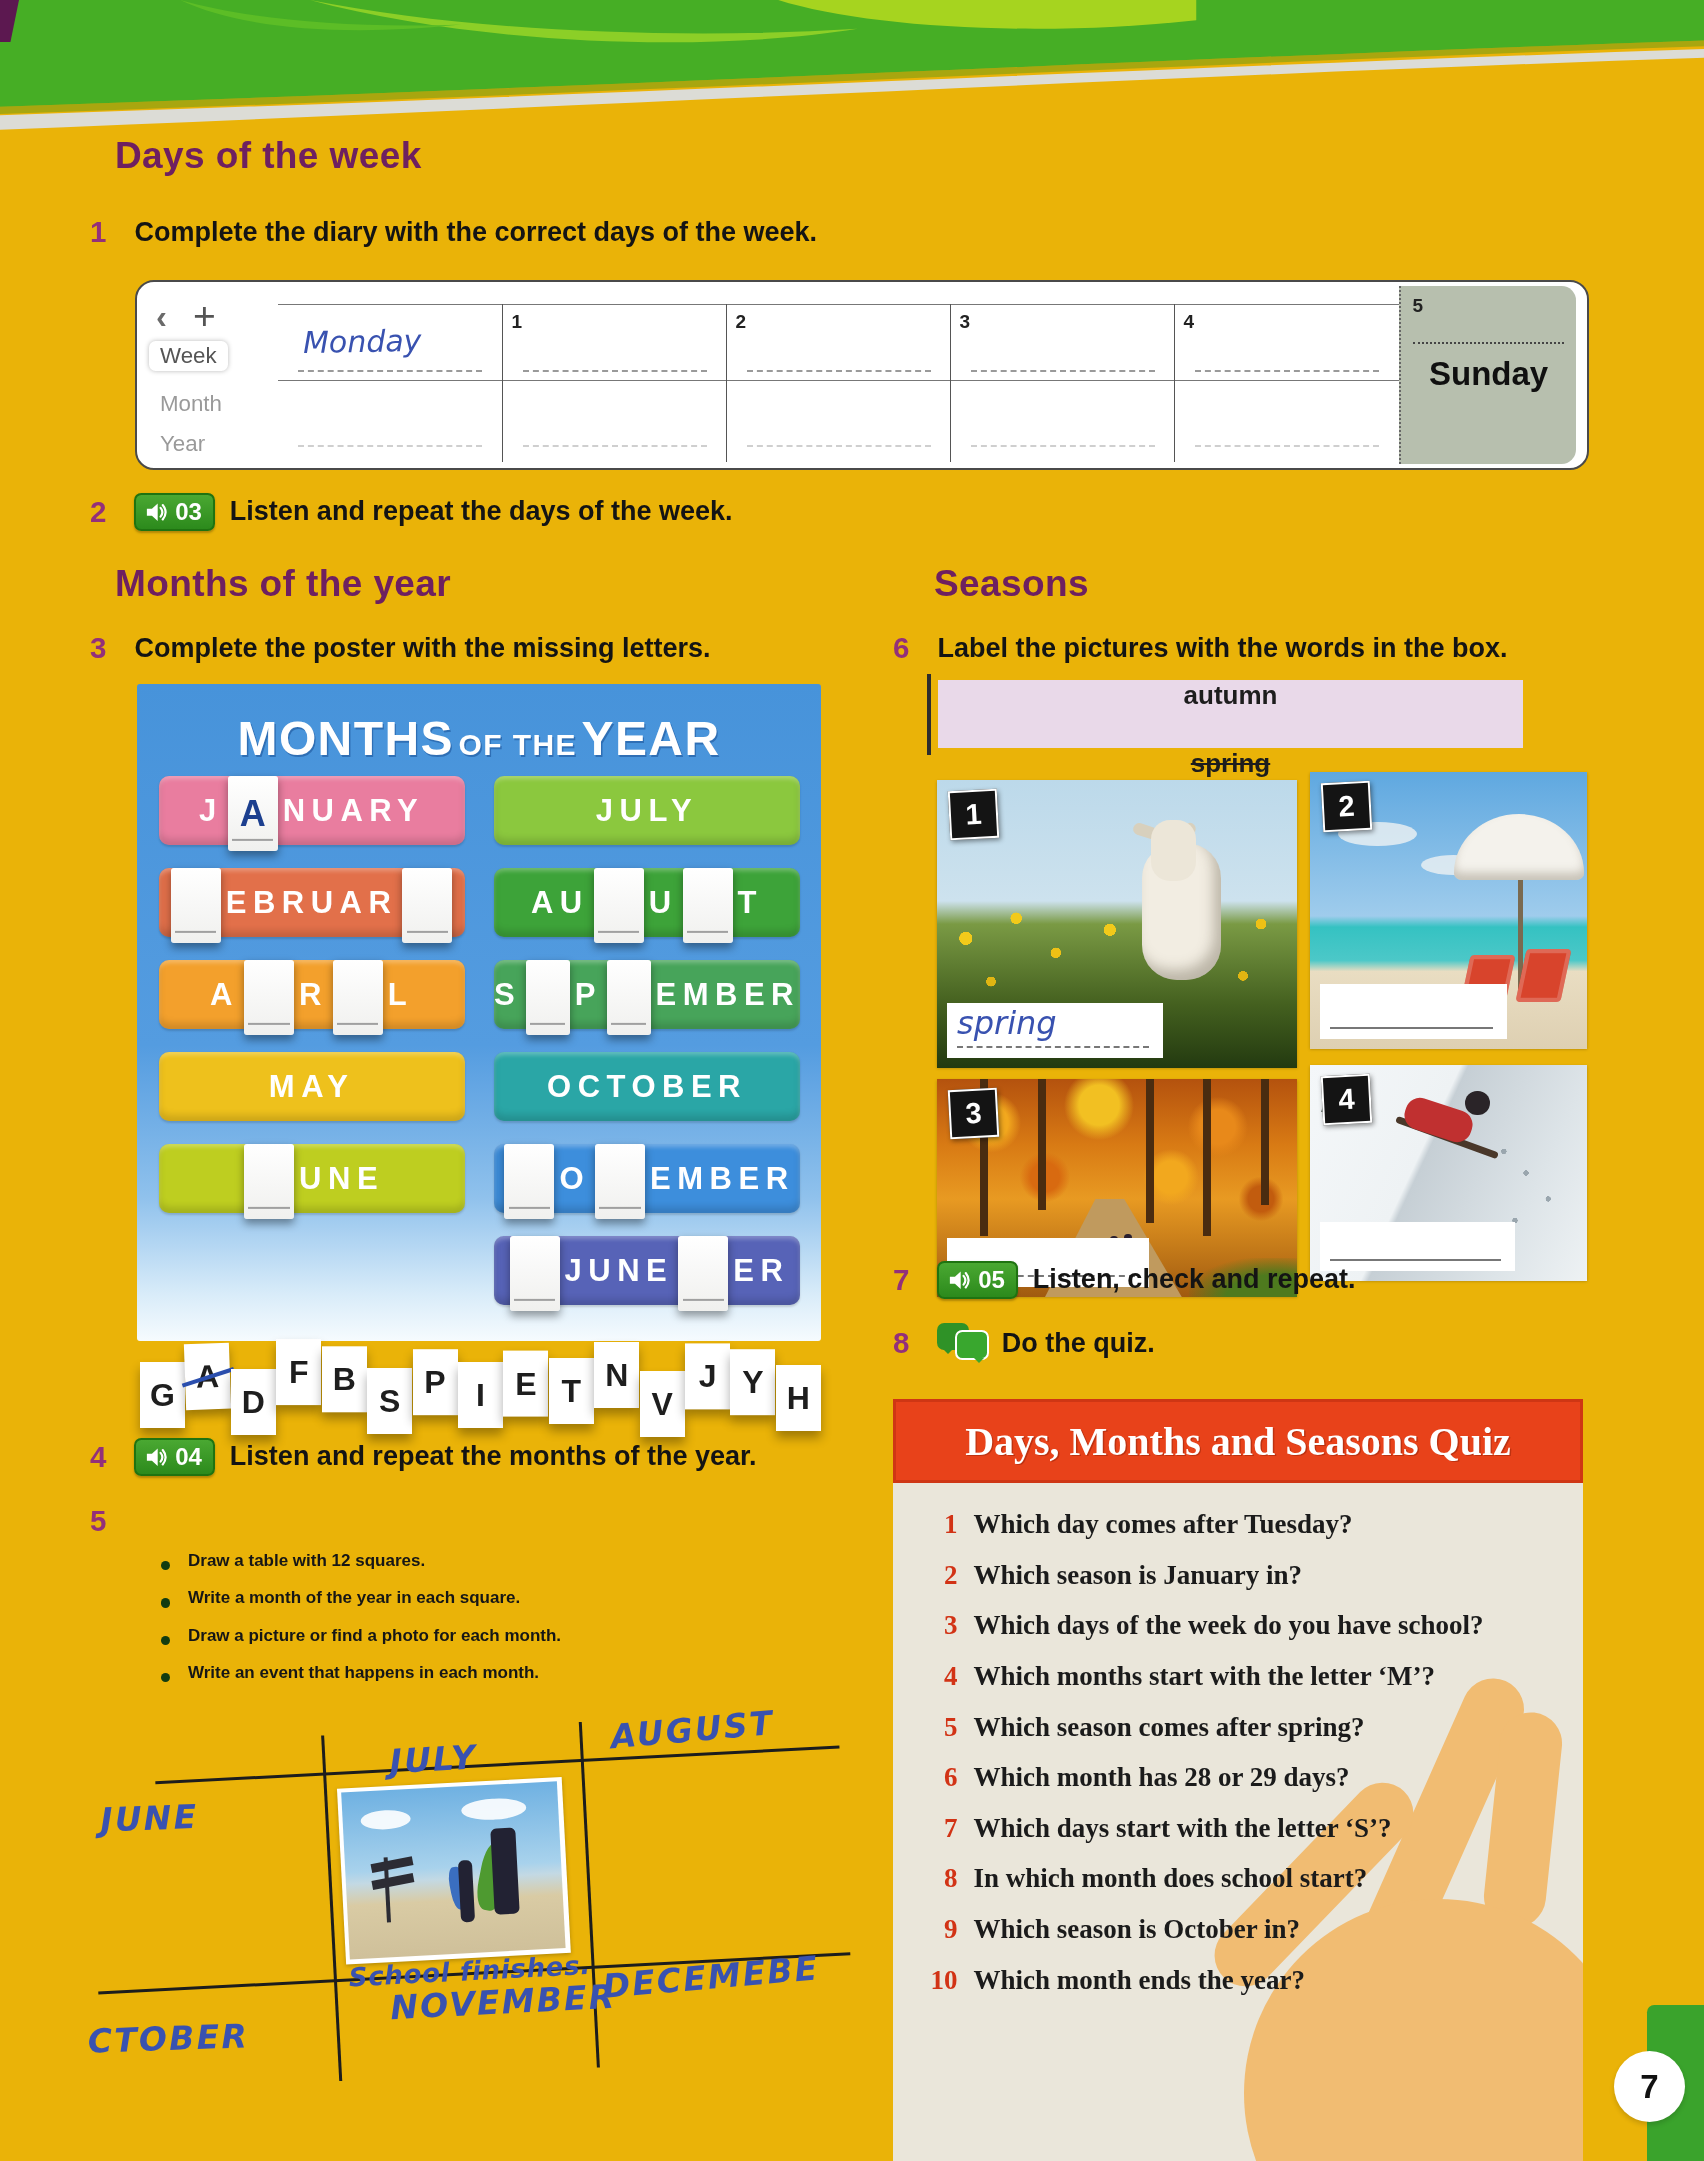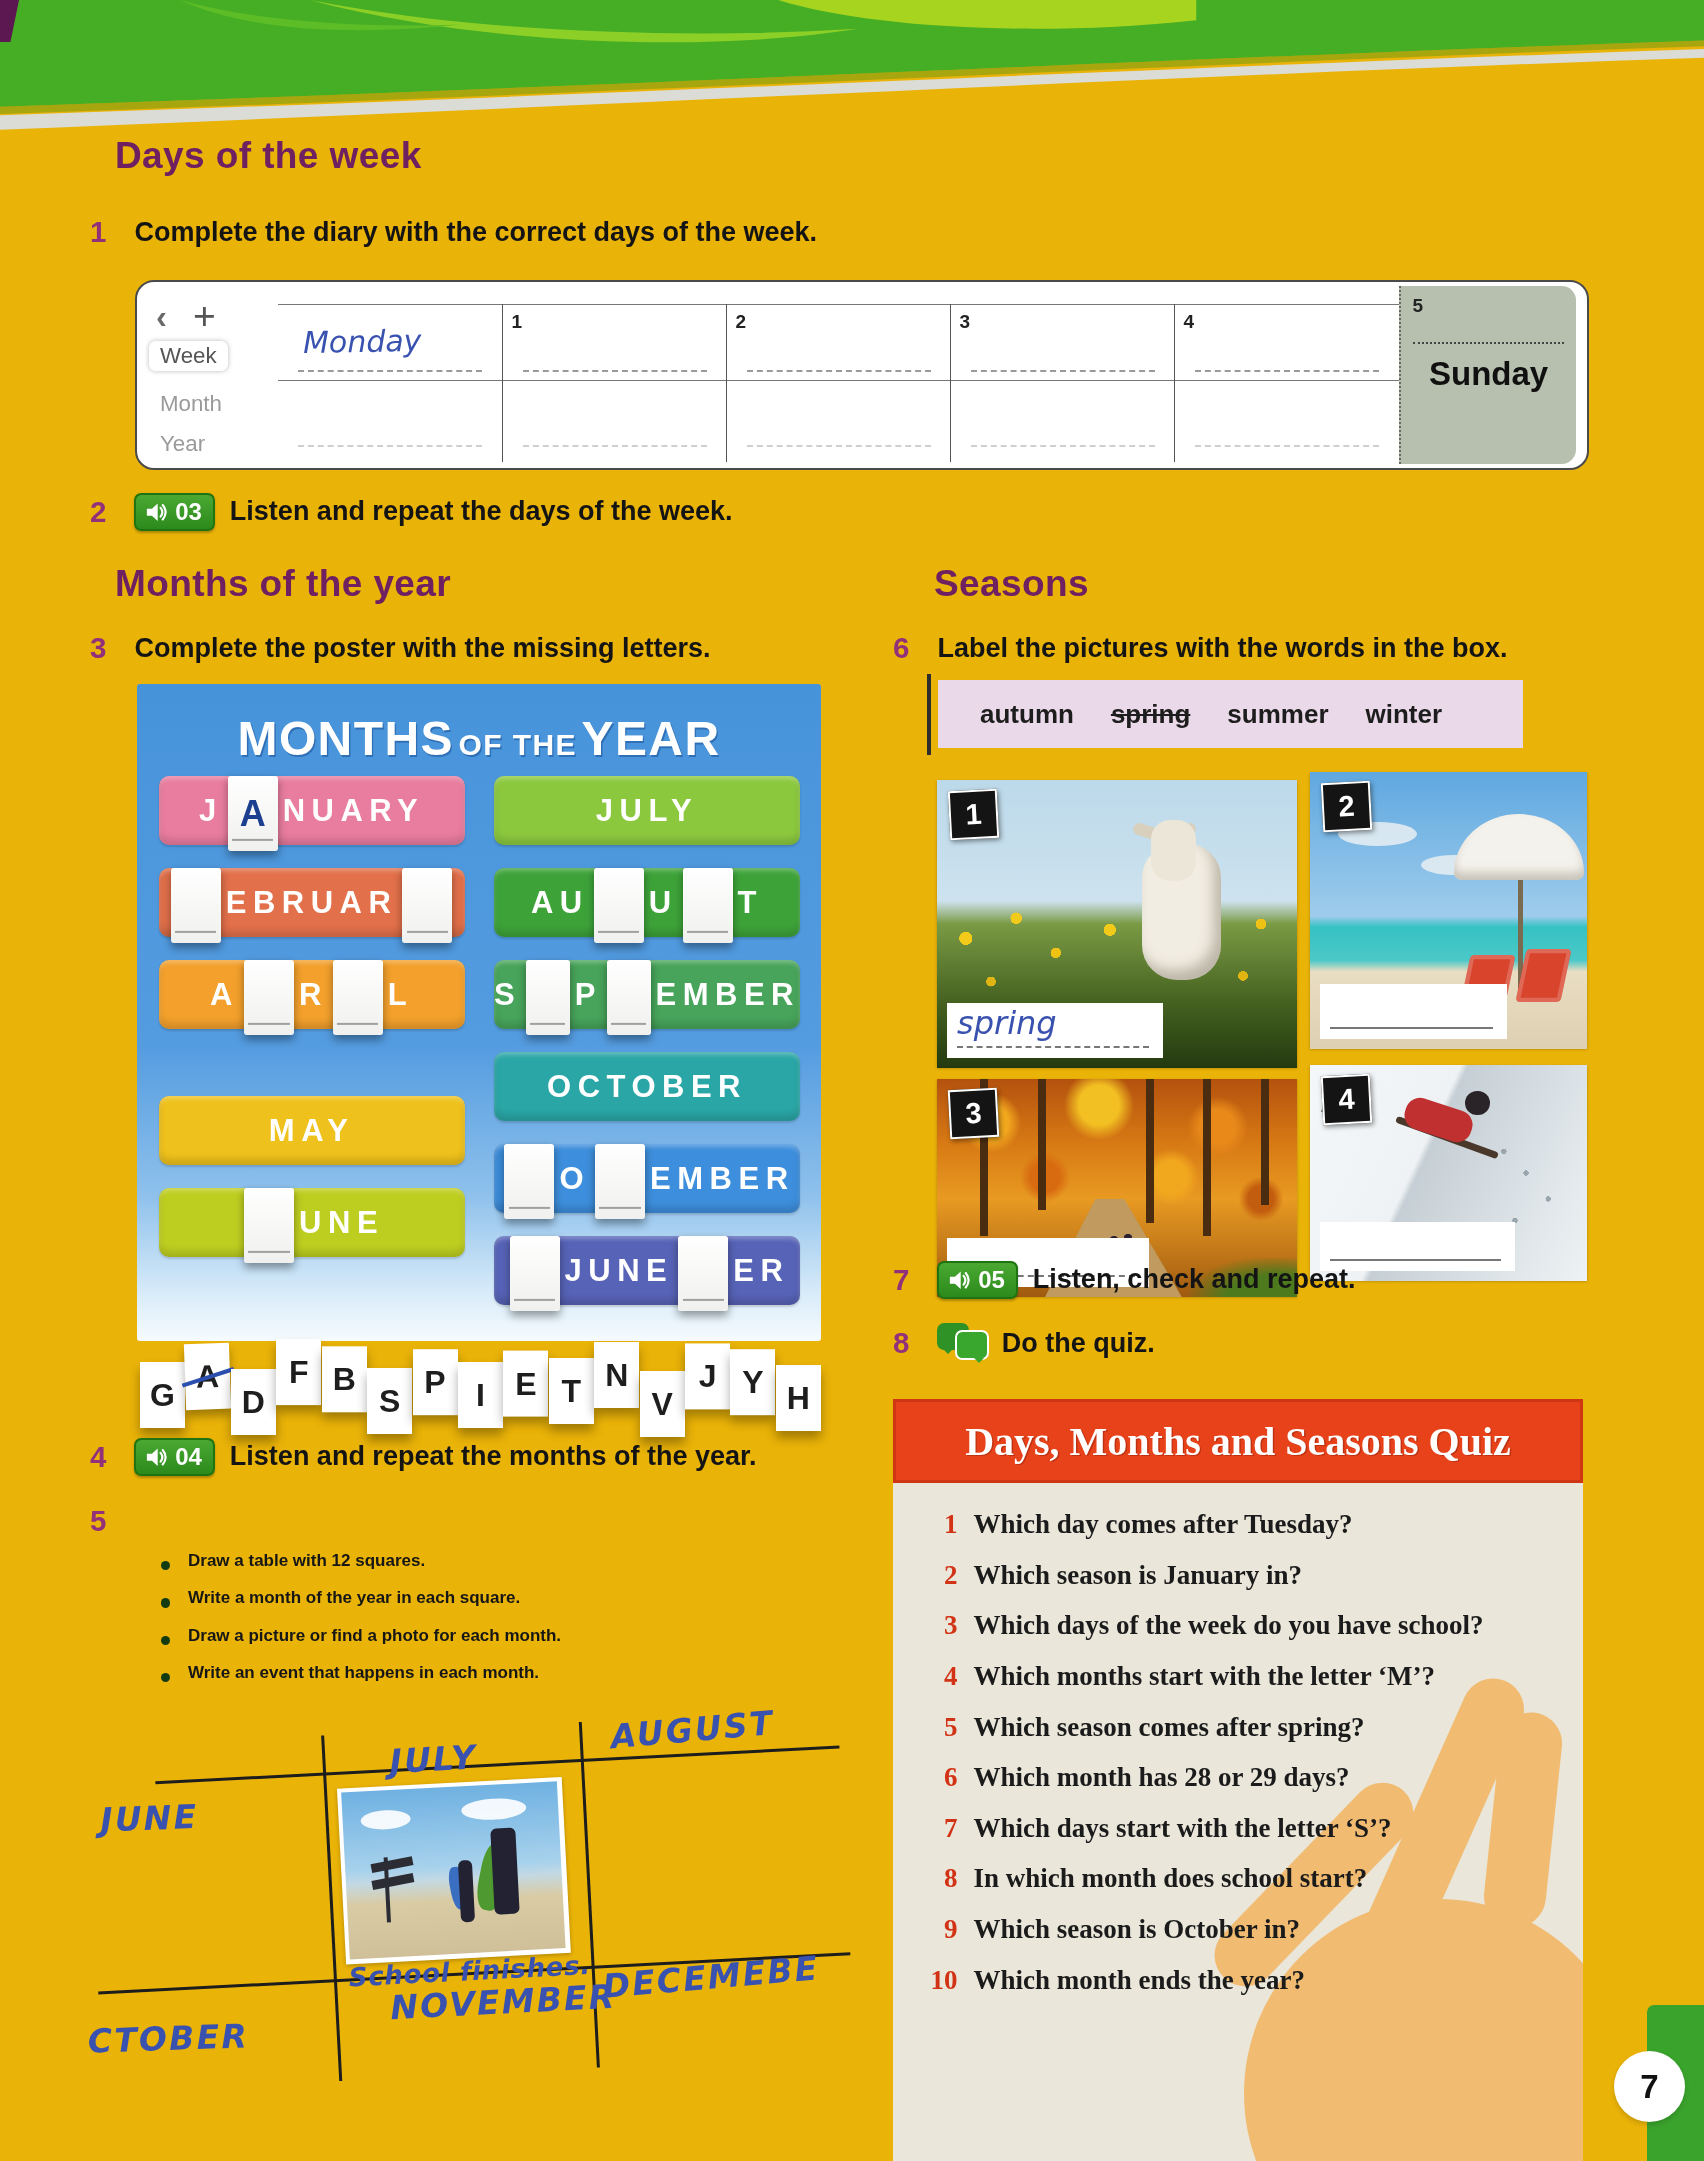--- a/index.html
+++ b/index.html
@@ -103,21 +103,21 @@
   .photo-inner{position:relative;width:100%;height:100%;overflow:hidden;
         background:linear-gradient(180deg,#6fb1e2 0%,#a8d2ec 48%,#c3d9e4 55%,#d9cba4 68%,#cfc09a 100%);}
   .ph-cloud{position:absolute;background:#fff;border-radius:50%;opacity:.9;}
   .ph-fig{position:absolute;background:#223;border-radius:5.8px;}
   .ph-board-g{position:absolute;background:#4e9a30;border-radius:40%;transform:rotate(14deg);}
   .ph-board-b{position:absolute;background:#3a6ec0;border-radius:40%;transform:rotate(-8deg);}
   .ph-sign{position:absolute;background:#2c2c34;}
   
   .wordbox-bar{position:absolute;left:927px;top:674px;width:4.3px;height:81px;background:#2d2d2d;}
   .wordbox{position:absolute;left:938px;top:680px;width:585px;height:68px;background:#e9d9e9;
-           display:flex;align-items:center;gap:37px;padding:0 42px;box-sizing:border-box;}
+           display:flex;align-items:center;gap:37px;padding:0 42px;box-sizing:border-box;flex-direction:column;}
   .wbword{font-size:26px;font-weight:bold;color:#1d1d1d;}
   .wbword.struck{text-decoration:line-through;text-decoration-thickness:2.2px;}
   .pic{position:absolute;overflow:hidden;box-shadow:0 0.7px 2.9px rgba(0,0,0,.25);}
   .badge{position:absolute;left:11.5px;top:10px;width:45px;height:45px;background:#141414;color:#fff;
          font-size:29px;font-weight:bold;display:flex;align-items:center;justify-content:center;
          border:2.9px solid #fff;box-shadow:1.4px 2.2px 5px rgba(0,0,0,.45);transform:rotate(-3deg);}
   .plabel{position:absolute;left:10px;bottom:10px;width:216px;height:55px;background:#fff;padding:1.4px 10px;box-sizing:border-box;}
   .plabel .hand{font-size:32px;}
   .plabel .blankline{position:absolute;left:10px;right:14.4px;bottom:10px;border-bottom:2.2px solid #777;}
   .pic1{left:937px;top:780px;width:360px;height:288px;
@@ -299,21 +299,21 @@
           <span class="bar-text">A</span>
           <span class="tile">
             <span class="tl"></span>
           </span>
           <span class="bar-text">R</span>
           <span class="tile">
             <span class="tl"></span>
           </span>
           <span class="bar-text">L</span>
         </div>
-        <div class="bar" style="background: rgb(238, 193, 28); margin-top: 44px;">
+        <div class="bar" style="background: rgb(238, 193, 28);">
           <span class="bar-text">MAY</span>
         </div>
         <div class="bar" style="background: rgb(190, 206, 32);">
           <span class="tile">
             <span class="tl"></span>
           </span>
           <span class="bar-text">UNE</span>
         </div>
       </div>
     <div class="pcol right">

